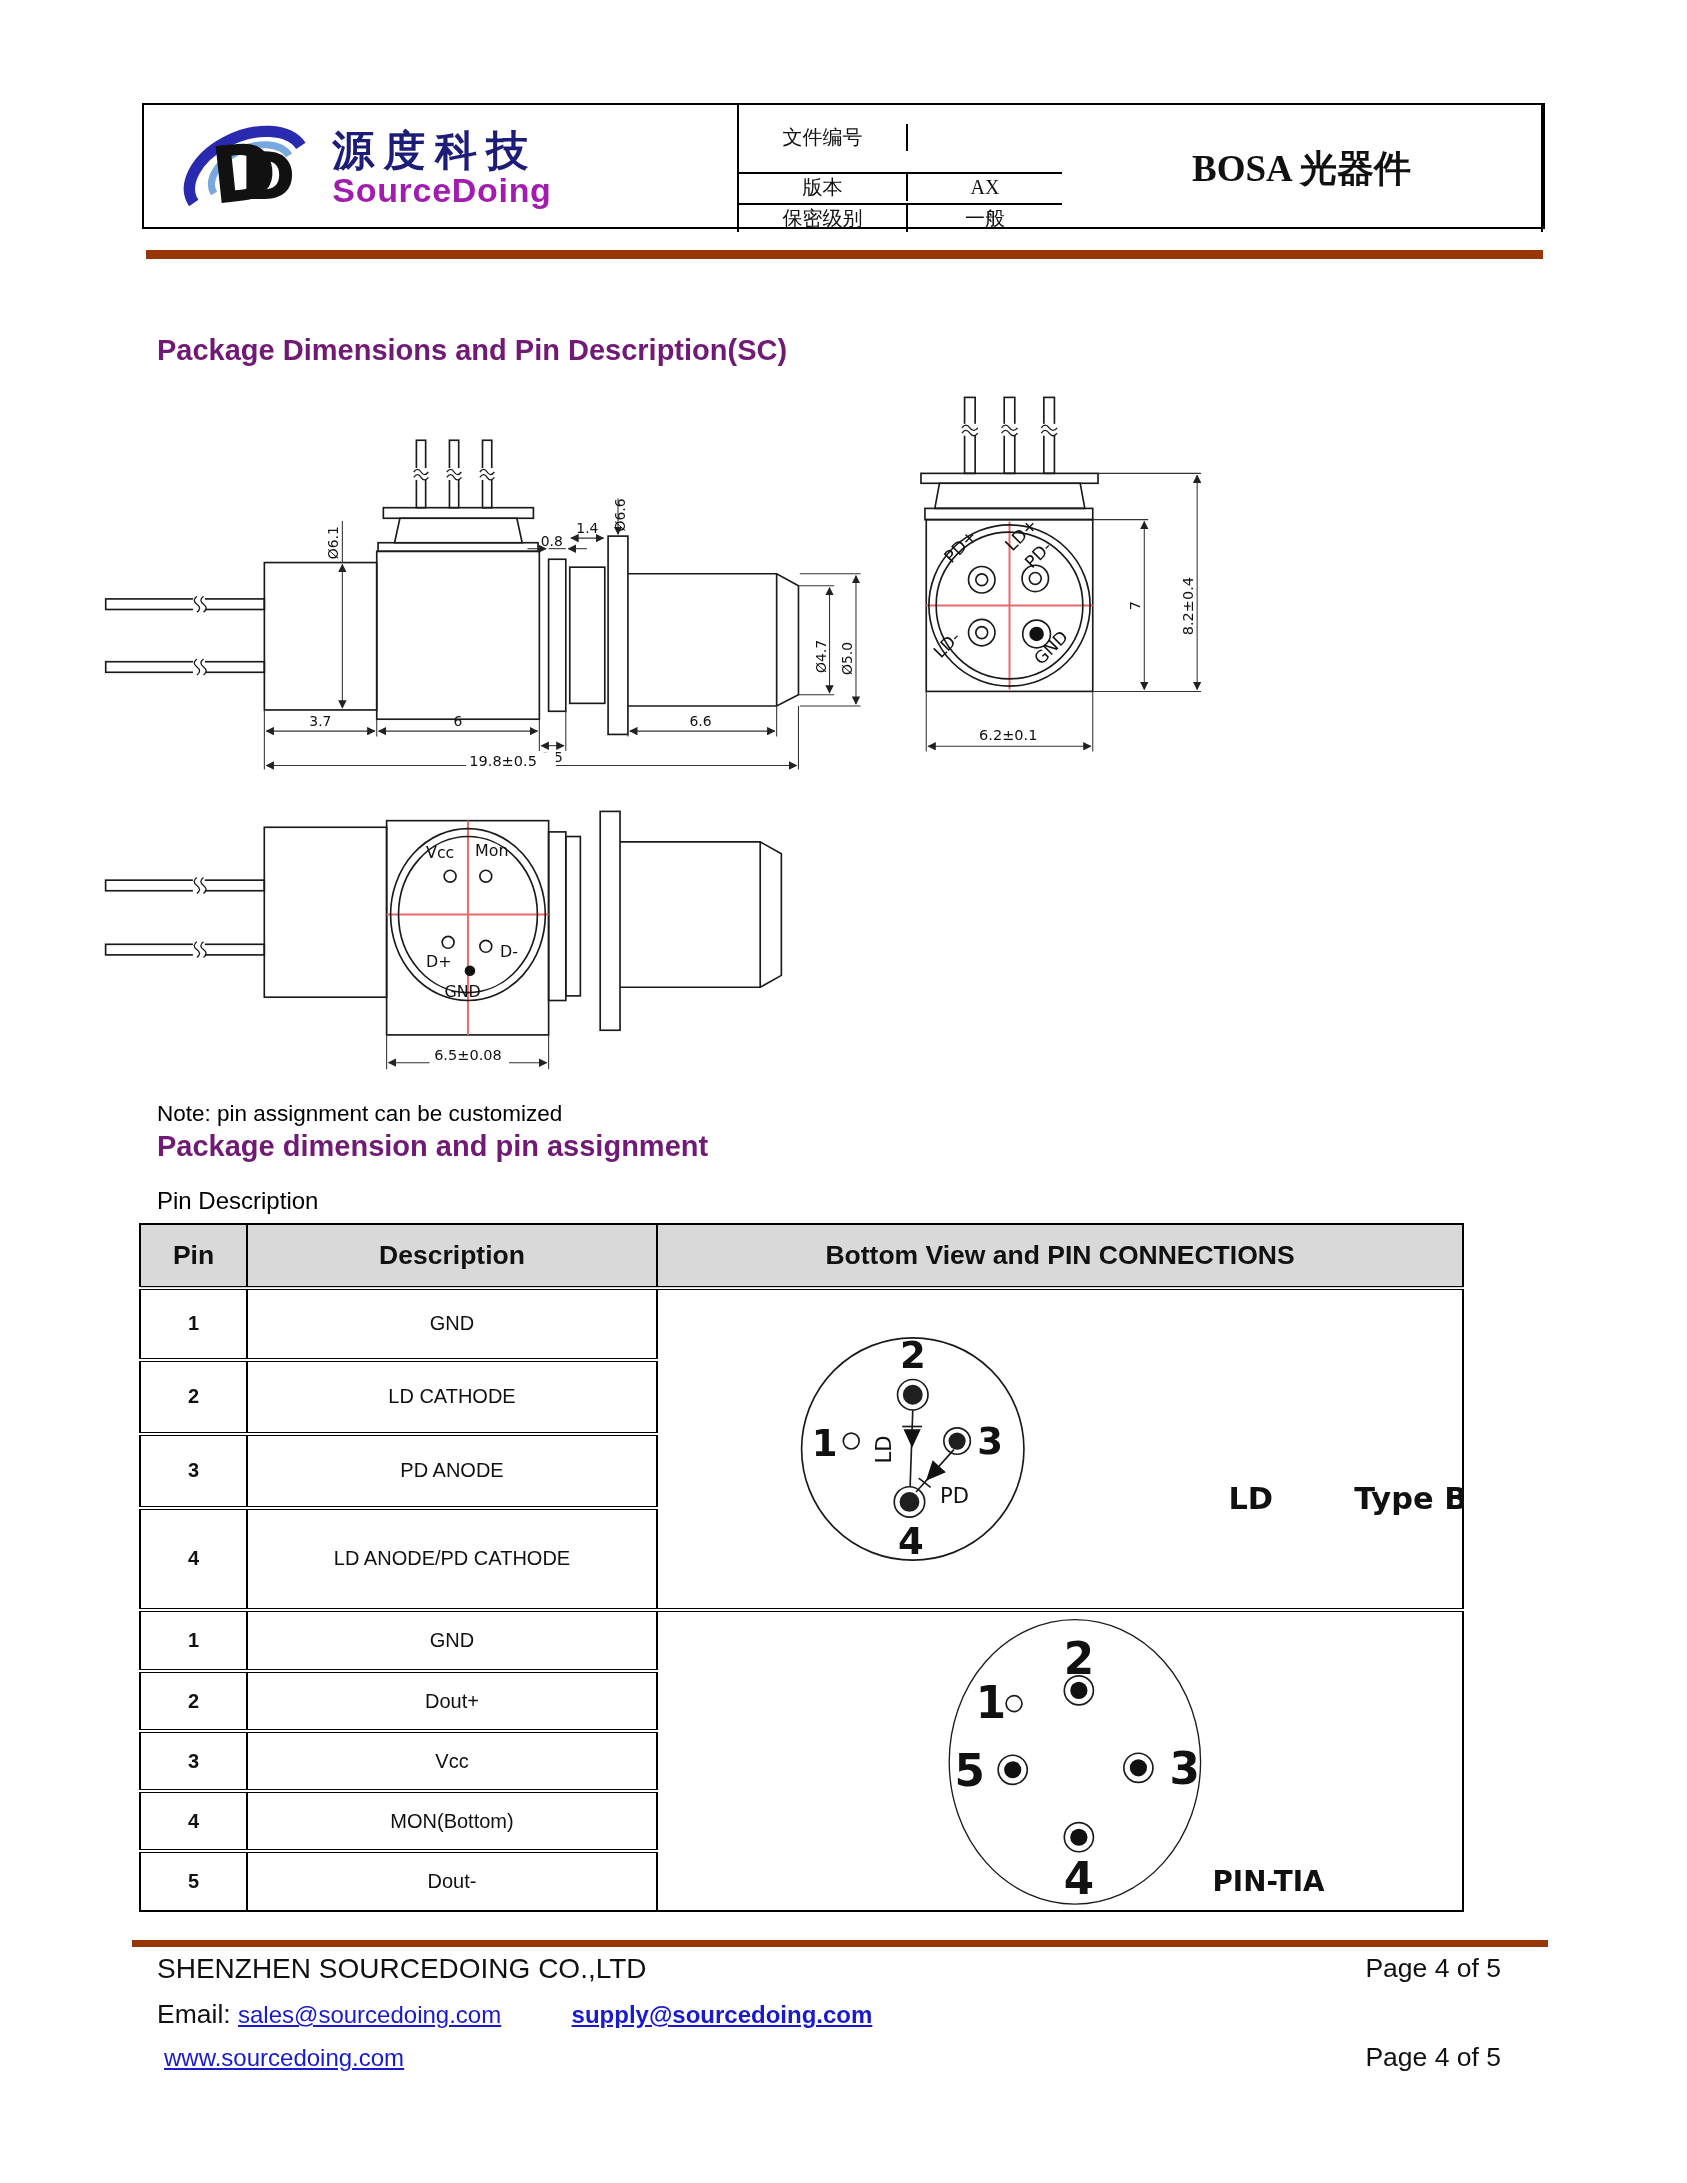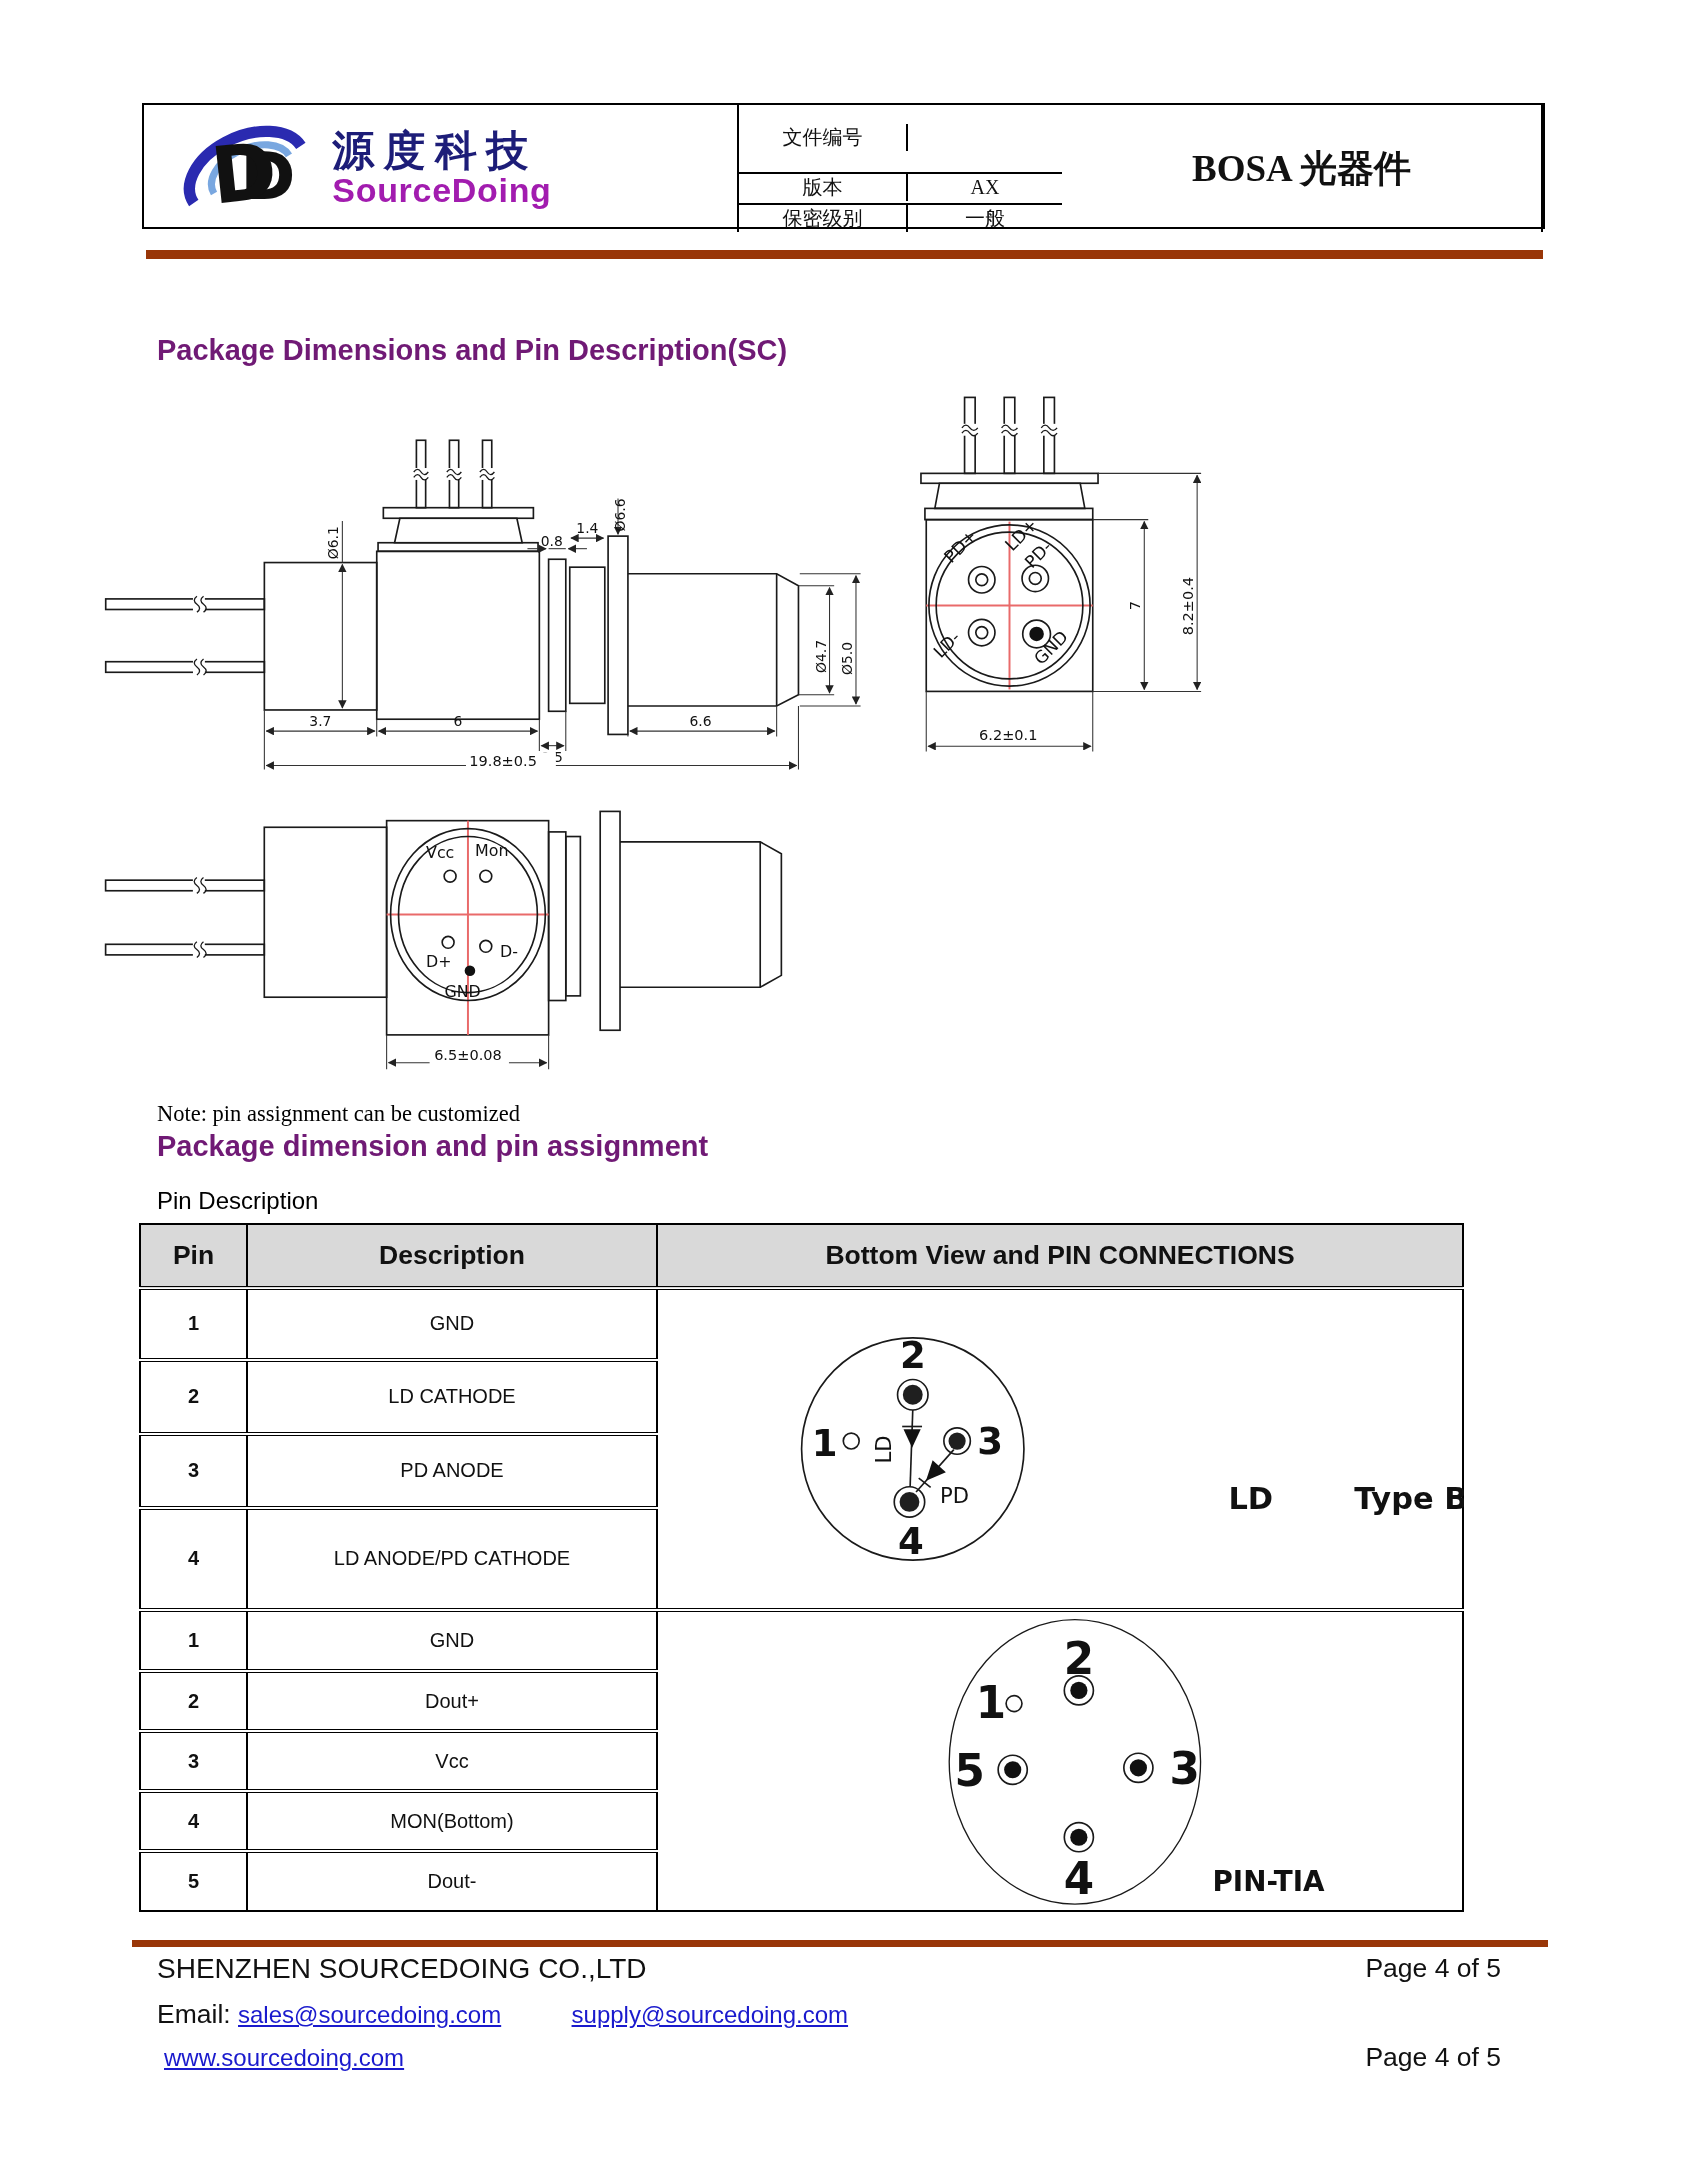--- a/index.html
+++ b/index.html
@@ -41,21 +41,21 @@
   .pintable th{border-top:none;}
   .pincell{font-weight:bold;}
   .diagcell{position:relative;}
   .diagwrap{position:relative;width:100%;height:100%;}
   .diagwrap svg{position:absolute;left:0;top:0;}
   
   .f-company{position:absolute;left:157px;top:1953px;font-size:28px;}
   .f-page{position:absolute;left:1250px;width:251px;text-align:right;top:1953px;font-size:26.5px;}
   .f-email{position:absolute;left:157px;top:1999px;font-size:26.5px;}
   .f-email a,.f-web a{color:#1A1ACD;text-decoration:underline;font-size:24px;}
-  .f-email a + a{margin-left:63px;}
+  .f-email a + a{margin-left:63px;font-weight:bold;}
   .f-web{position:absolute;left:157px;top:2044px;font-size:24px;margin-left:7px;}
   .f-page2{position:absolute;left:1250px;width:251px;text-align:right;top:2042px;font-size:26.5px;}
 </style>
 </head>
 <body>
 
 <div class="page">
 
   <div class="hdr">
     <div class="hdr-cell logo-wrap">
@@ -295,21 +295,21 @@
     <g stroke="#333" stroke-width="1.6" fill="none">
       <line x1="435" y1="352" x2="435" y2="404"></line>
           <line x1="680" y1="352" x2="680" y2="404"></line>
       <line x1="438" y1="394" x2="677" y2="394" marker-start="url(#m3)" marker-end="url(#m3)"></line>
     </g>
     <rect x="500" y="372" width="120" height="24" fill="#fff"></rect>
     <text x="558" y="390" font-size="22" text-anchor="middle">6.5±0.08</text>
   </svg>
   </div>
 
-  <div class="note" style="top:1101px;font-family:Liberation Serif, serif;">Note: pin assignment can be customized</div>
+  <div class="note" style="top:1101px;">Note: pin assignment can be customized</div>
   <div class="h1" style="top:1130px;">Package dimension and pin assignment</div>
   <div class="subtitle" style="top:1187px;">Pin Description</div>
 
   <table class="pintable">
     <colgroup>
         <col style="width:107px">
         <col style="width:410px">
         <col style="width:806px">
       </colgroup>
     <tbody>

